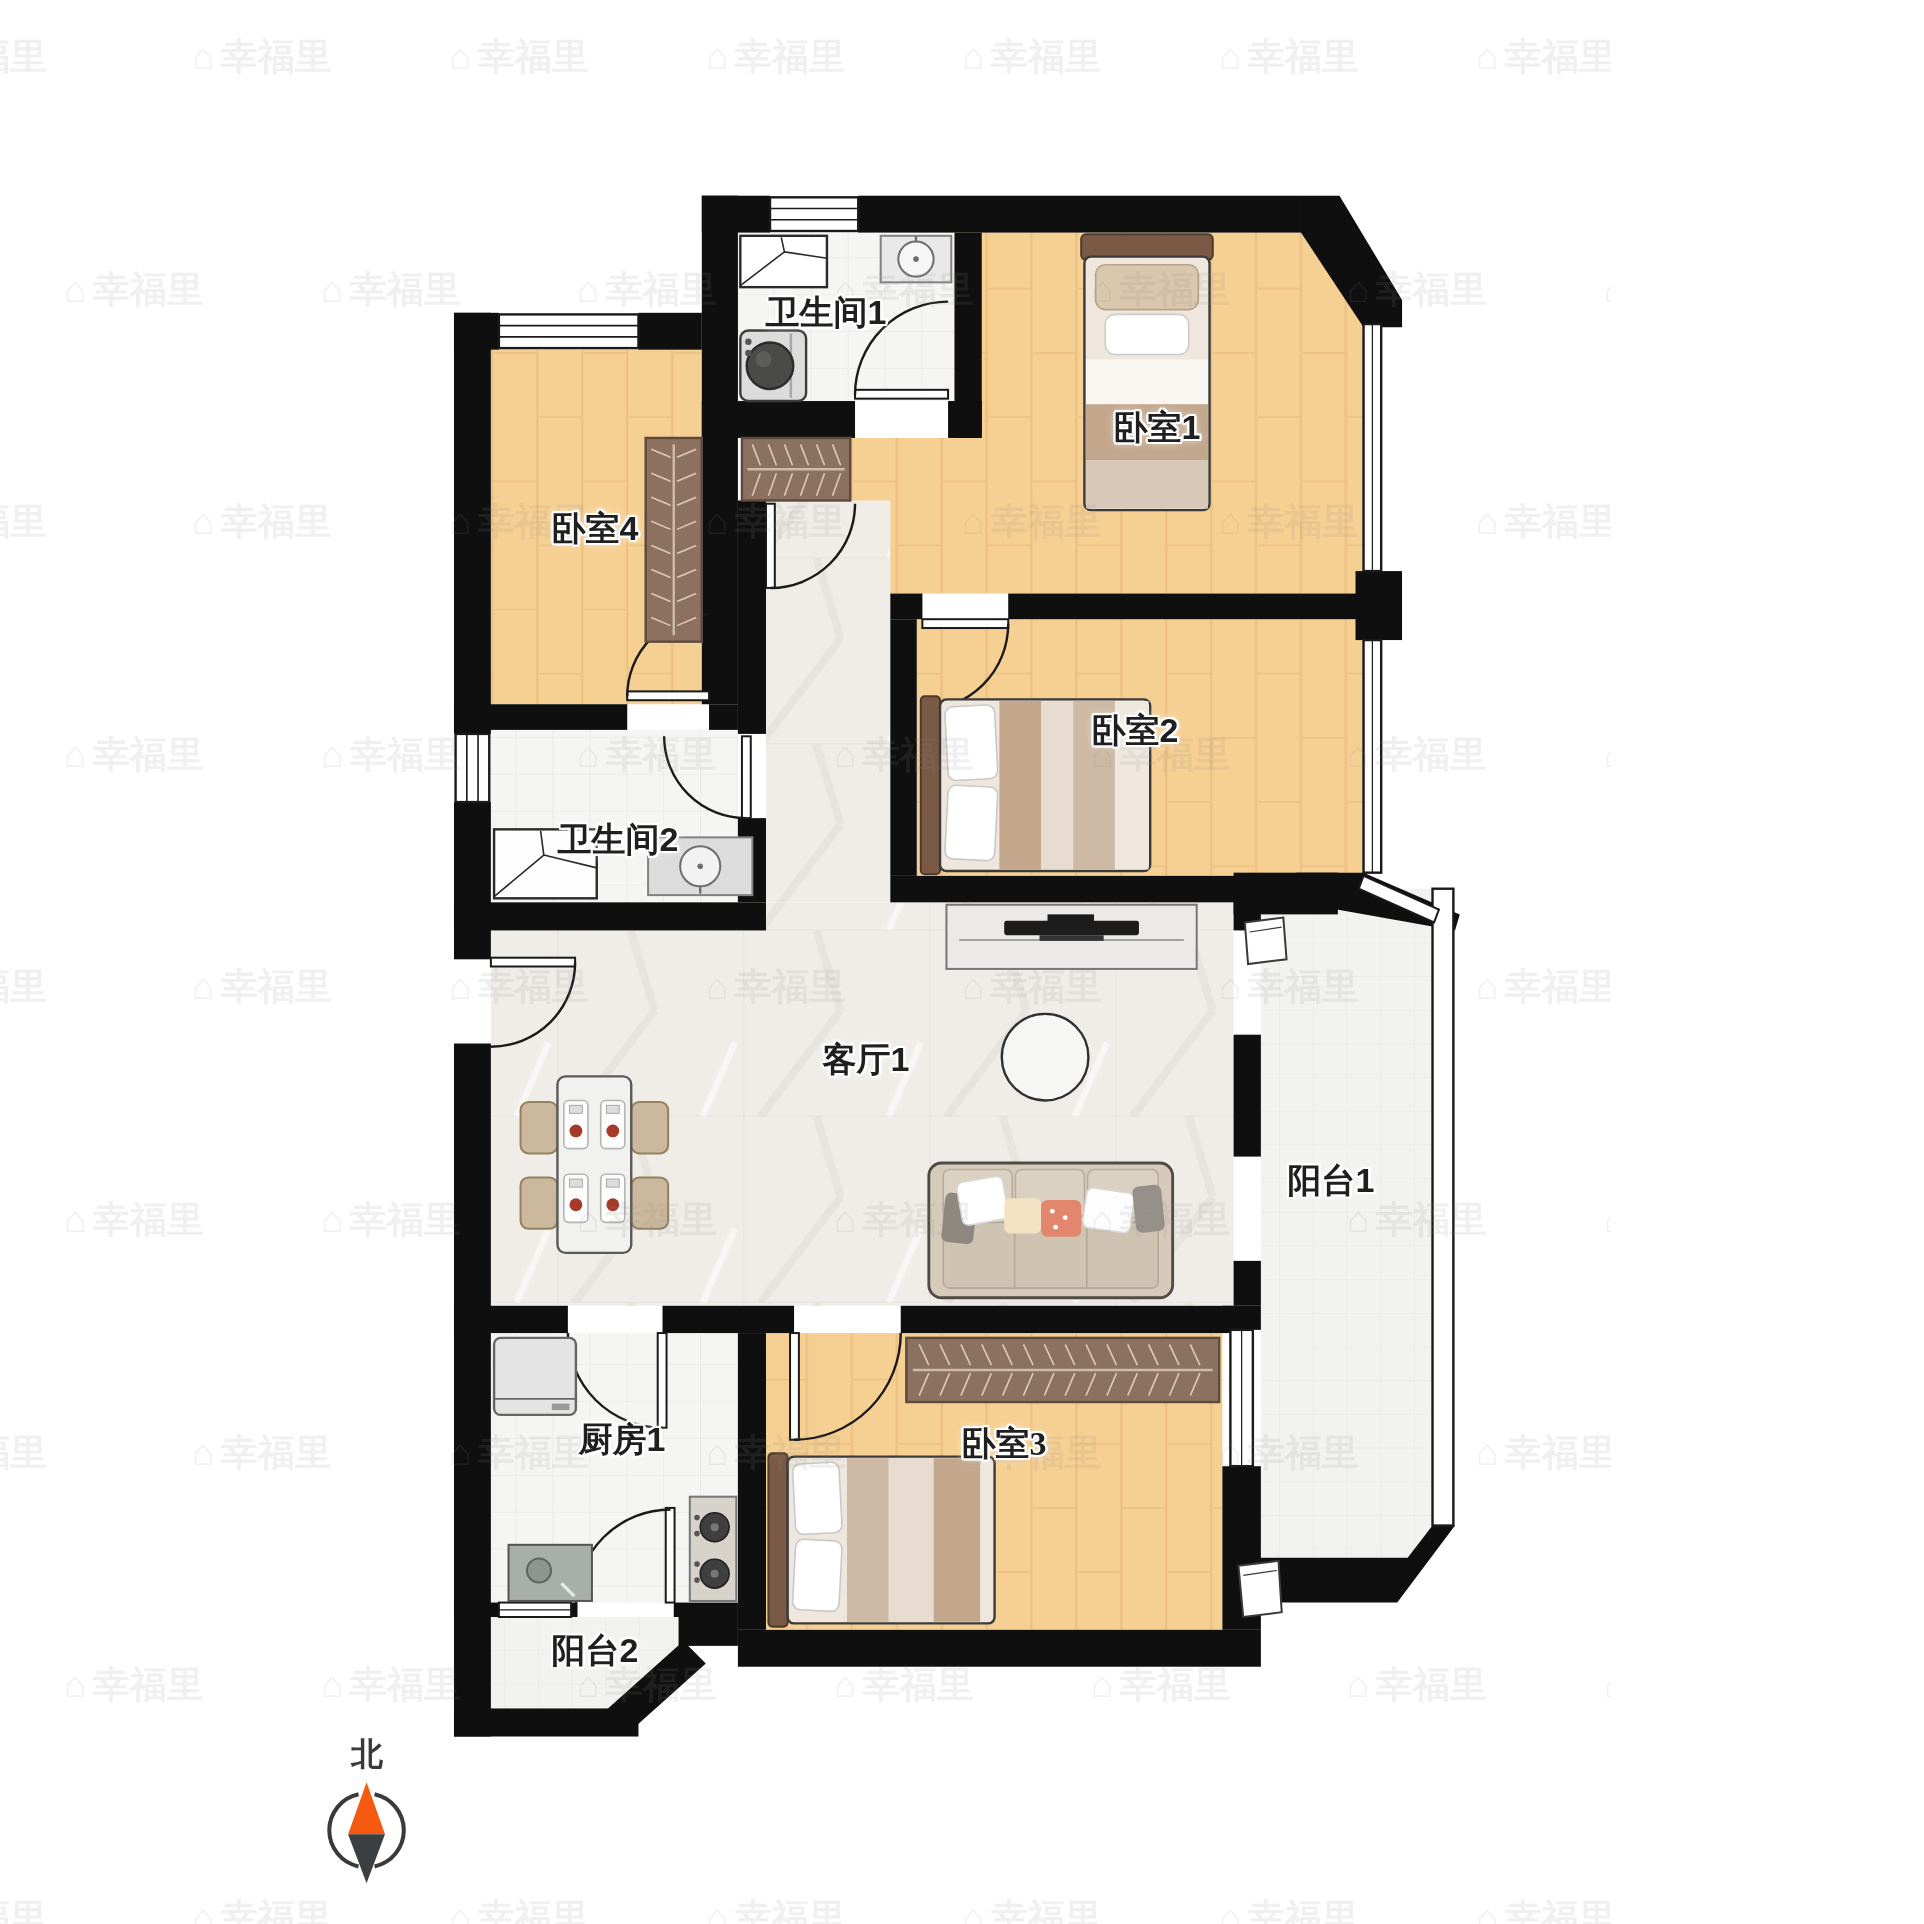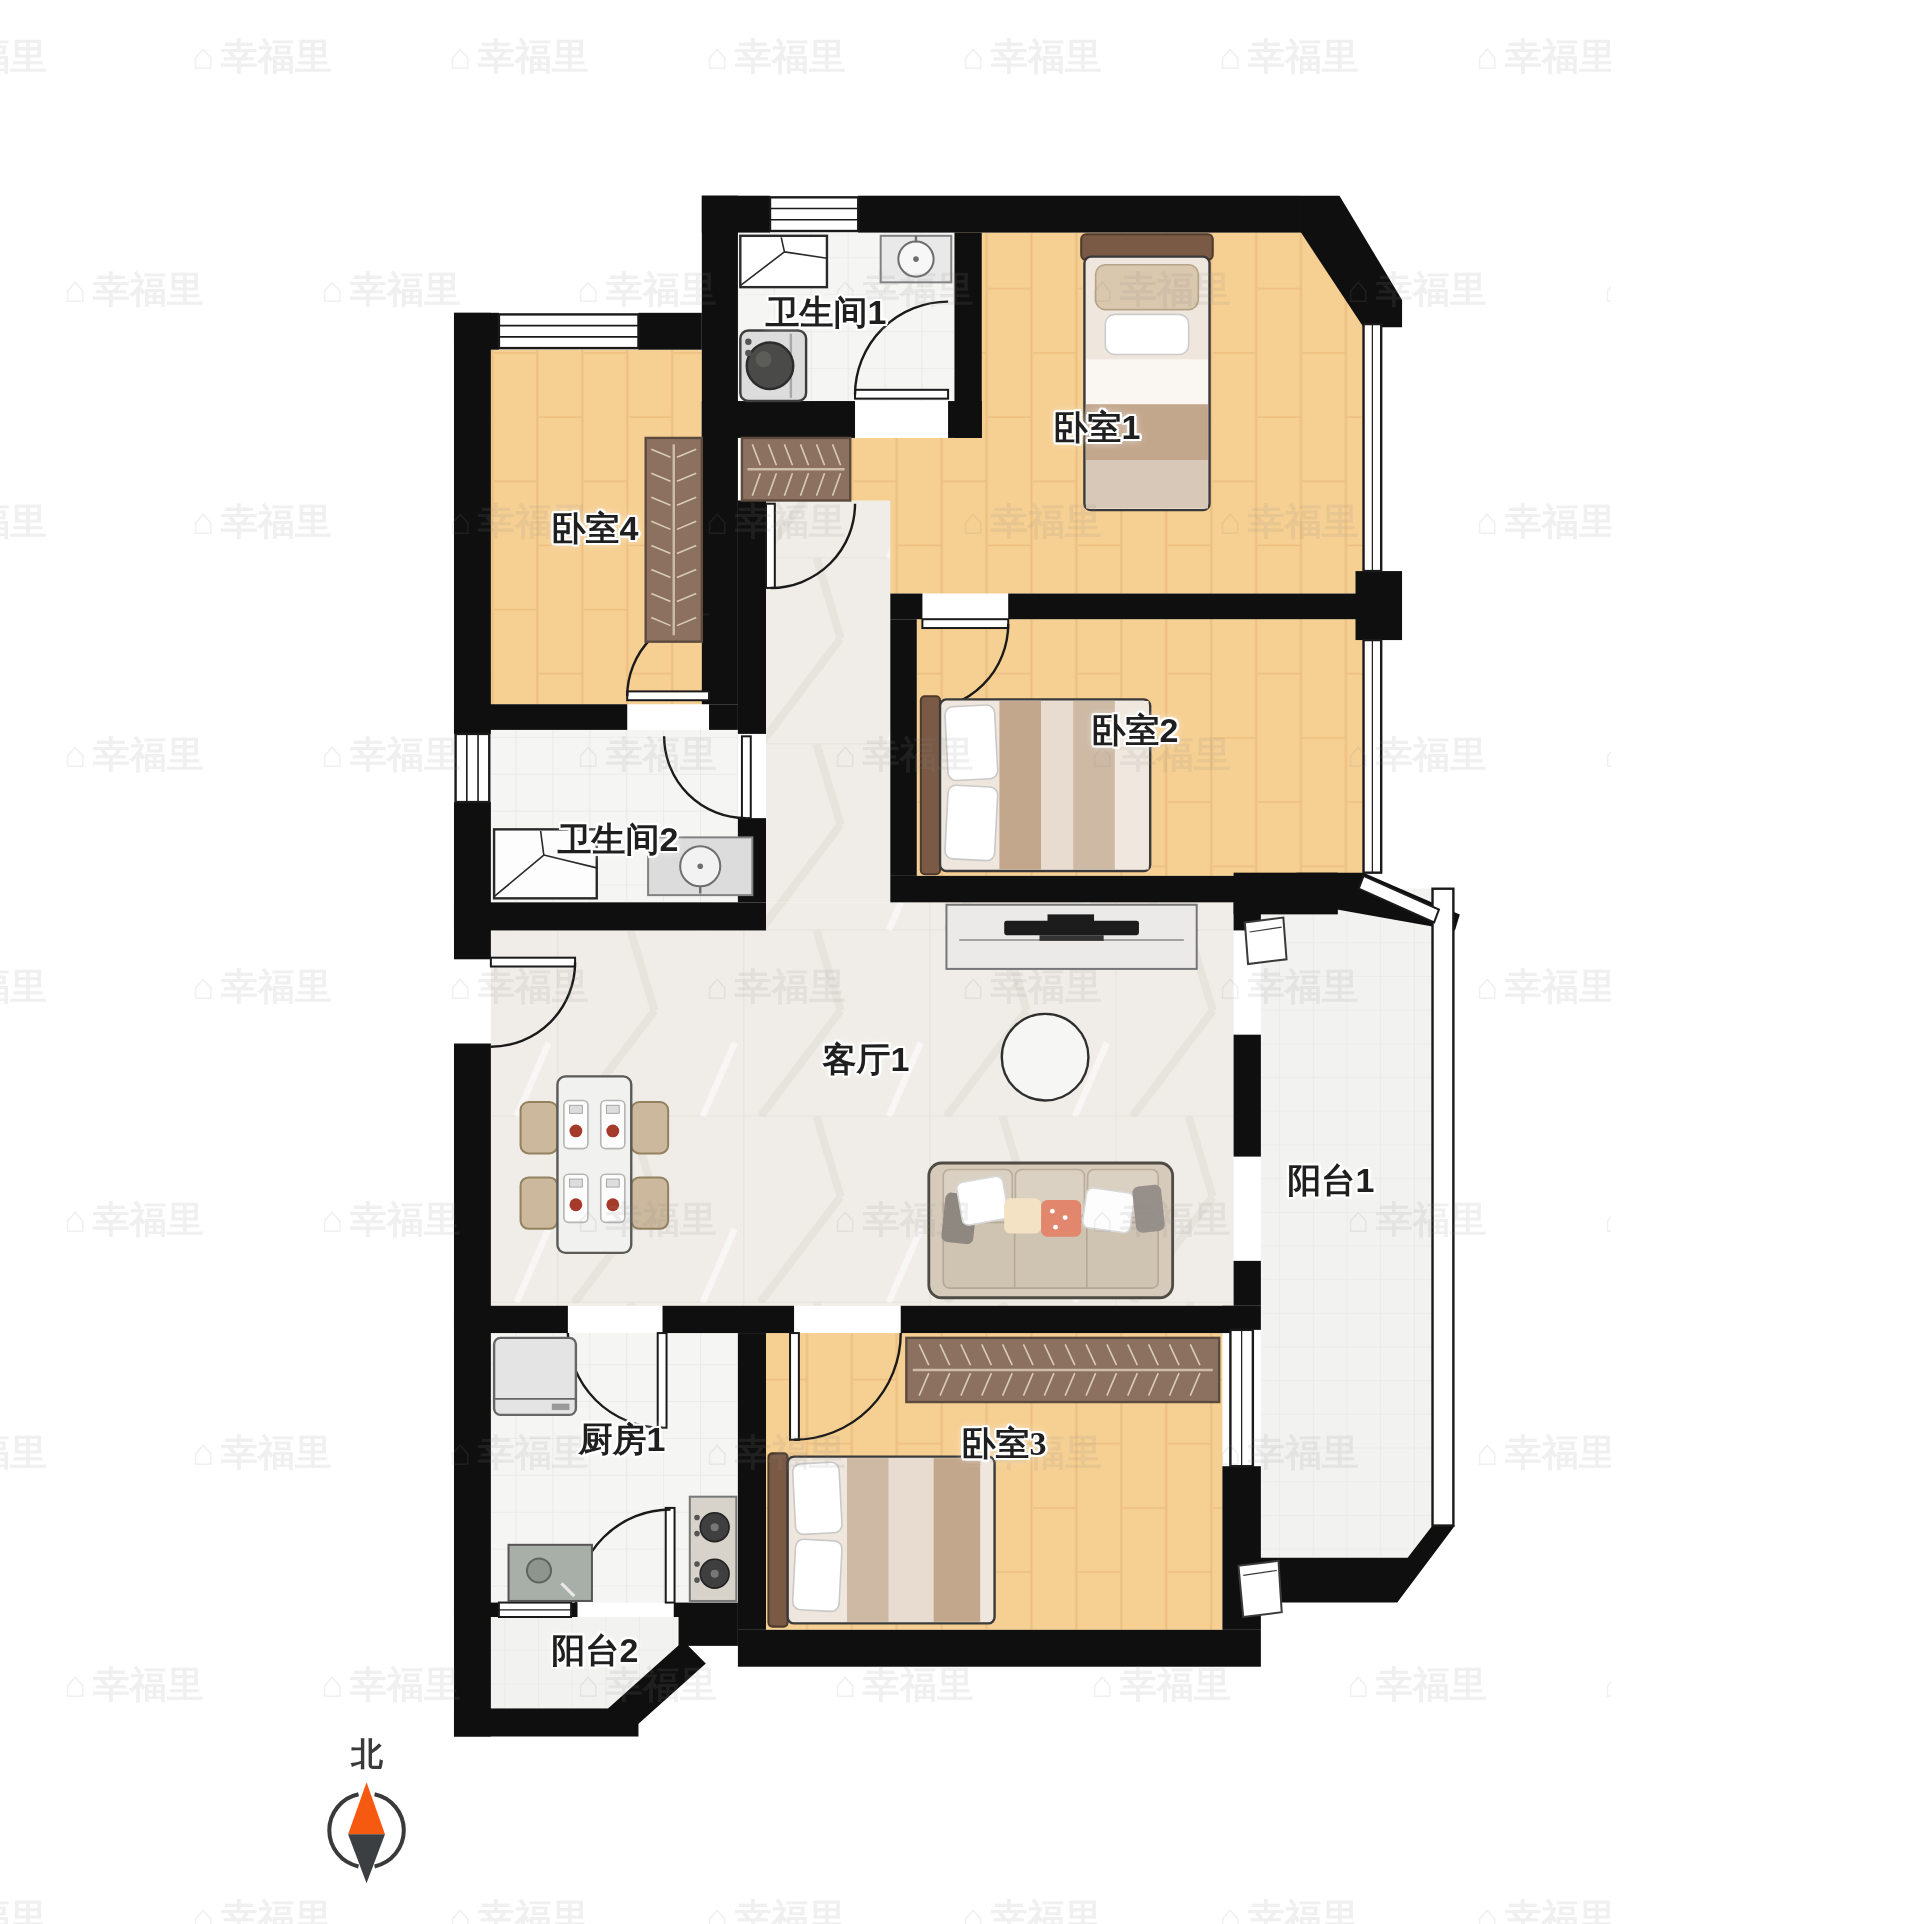--- a/index.html
+++ b/index.html
@@ -342,21 +342,21 @@
   <g>
     <path d="M 447 2237 A 46 46 0 0 0 447 2327" fill="none" stroke="#3a3a3a" stroke-width="5"></path>
     <path d="M 467 2237 A 46 46 0 0 1 467 2327" fill="none" stroke="#3a3a3a" stroke-width="5"></path>
     <polygon points="457,2222 434,2287 480,2287" fill="#f55a10"></polygon>
     <polygon points="434,2287 480,2287 457,2348" fill="#3c3f42"></polygon>
   </g>
 </svg>
 
 <div>
   <div class="room-label" style="left:826px;top:313px;">卫生间1</div>
-  <div class="room-label" style="left:1097px;top:428px;">卧室1</div>
+  <div class="room-label" style="left:1157px;top:428px;">卧室1</div>
   <div class="room-label" style="left:595px;top:529px;">卧室4</div>
   <div class="room-label" style="left:618px;top:840px;">卫生间2</div>
   <div class="room-label" style="left:1135px;top:731px;">卧室2</div>
   <div class="room-label" style="left:866px;top:1060px;">客厅1</div>
   <div class="room-label" style="left:1331px;top:1181px;">阳台1</div>
   <div class="room-label" style="left:622px;top:1440px;">厨房1</div>
   <div class="room-label" style="left:1004px;top:1444px;font-family:Liberation Serif, serif;">卧室3</div>
   <div class="room-label" style="left:595px;top:1651px;">阳台2</div>
   <div class="compass-label" style="left:367px;top:1755px;">北</div>
 </div>

